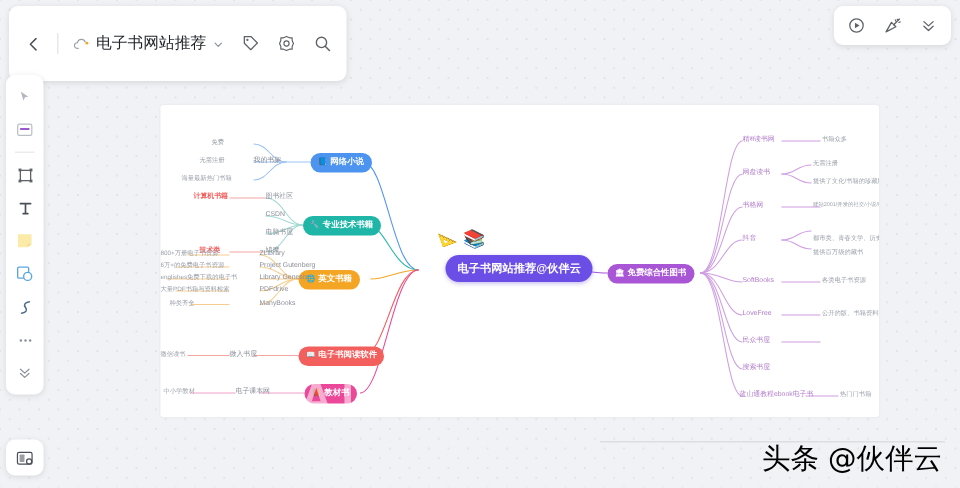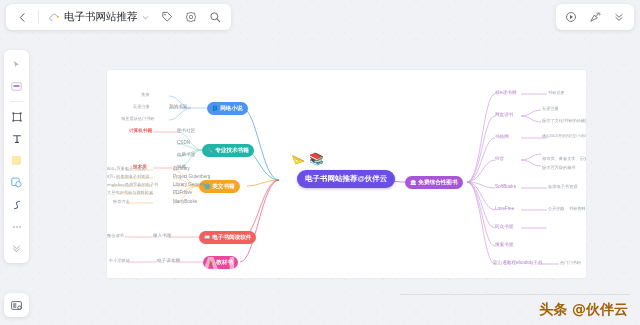--- a/index.html
+++ b/index.html
@@ -17,21 +17,21 @@
       radial-gradient(circle, #e2e4e9 0.7px, transparent 0.8px),
       radial-gradient(circle, #e2e4e9 0.7px, transparent 0.8px);
     background-size:13px 13px, 13px 13px;
     background-position:0 0, 6.5px 6.5px;
   }
   
   #topbar{
     position:absolute;left:6px;top:4px;height:26px;
     background:#fff;border-radius:6px;
     box-shadow:0 1px 4px rgba(0,0,0,.10);
-    display:flex;align-items:center;padding:0 5px;gap:2px;
+    display:flex;align-items:center;padding:12px 5px;gap:2px;
     z-index:30;
   }
   .tb-btn{
     width:22px;height:22px;border-radius:4px;
     display:flex;align-items:center;justify-content:center;
     color:#5f6368;cursor:pointer;flex:0 0 auto;
   }
   .doc-chip{
     display:flex;align-items:center;gap:4px;height:22px;
     padding:0 5px;border-radius:4px;cursor:pointer;
@@ -94,21 +94,21 @@
   .ico{font-size:5px;line-height:1;}
   
   #wm-center{
     position:absolute;left:200px;top:250px;
     font-size:30px;font-weight:bold;color:rgba(255,255,255,.55);
     letter-spacing:6px;pointer-events:none;
     font-family:"Liberation Sans",sans-serif;
   }
   #wm-bottom{
     position:absolute;right:12px;bottom:6px;
-    font-size:14px;color:#a16207;font-weight:bold;
+    font-size:19px;color:#000000;font-weight:normal;
     font-family:"DejaVu Sans",sans-serif;z-index:20;
   }
   #wm-line{
     position:absolute;right:10px;bottom:30px;width:230px;height:1px;
     background:#dcdee2;
   }
 </style>
 </head>
 <body>
 

